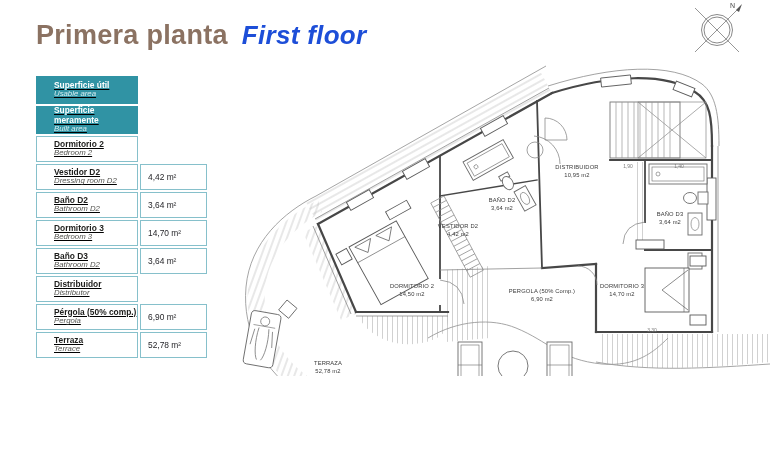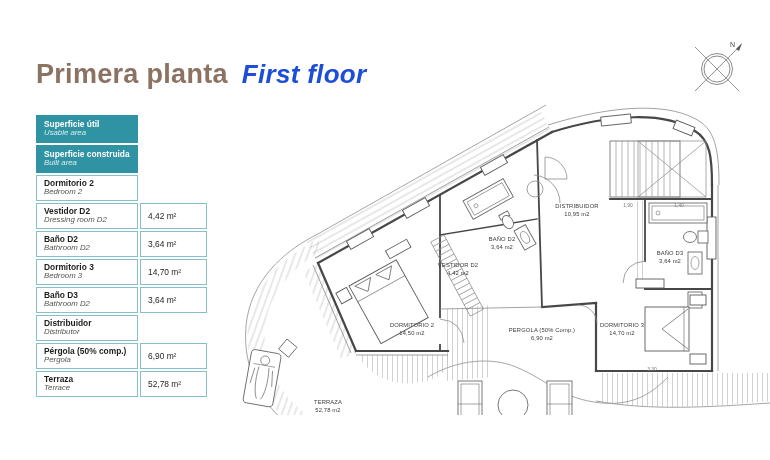--- a/index.html
+++ b/index.html
@@ -1,27 +1,27 @@
 <!DOCTYPE html>
 <html><head>
 <meta charset="utf-8">
 <style>
   html,body{margin:0;padding:0;background:#fff;}
   .page{position:relative;width:770px;height:376px;background:#ffffff;overflow:hidden;
-        font-family:"Liberation Sans",sans-serif;margin-top:39px;}
+        font-family:"Liberation Sans",sans-serif;}
   
   .hdr{position:absolute;left:36px;top:20px;display:flex;align-items:baseline;gap:14px;white-space:nowrap;}
   .t-es{font-size:27px;font-weight:700;color:#8b7262;letter-spacing:.3px;}
   .t-en{font-size:26px;font-weight:700;font-style:italic;color:#1d4ed8;letter-spacing:.3px;}
   
   .area-table{position:absolute;left:36px;top:76px;width:171px;display:flex;flex-direction:column;gap:2px;}
   .arow{display:flex;gap:2px;height:26px;}
   .arow.hrow{height:28px;}
   .cell{box-sizing:border-box;border:1px solid #86c0cb;background:#fff;display:flex;flex-direction:column;justify-content:center;}
-  .cell-name{width:102px;padding-left:7px;}
+  .cell-name{width:102px;padding-left:17px;text-decoration:underline;}
   .cell-val{flex:1;justify-content:center;padding-left:7px;font-size:8.4px;color:#26262a;}
   .nm-es{font-size:8.4px;font-weight:700;color:#1d1d1b;line-height:1.15;}
   .nm-en{font-size:7.8px;font-style:italic;color:#53534f;line-height:1.15;}
   .hrow .cell-name{background:#3093a4;border-color:#3093a4;}
   .hrow .nm-es{color:#ffffff;}
   .hrow .nm-en{color:#d9edf0;}
   .hrow .cell-val{background:#dbe8ed;border-color:#dbe8ed;color:#14333e;}
   
   #plan{position:absolute;left:0;top:0;}
   #plan-labels{position:absolute;left:0;top:0;width:770px;height:460px;pointer-events:none;}
@@ -44,21 +44,21 @@
   <div class="area-table">
     <div class="arow hrow">
       <div class="cell cell-name">
         <div class="nm-es">Superficie útil</div>
         <div class="nm-en">Usable area</div>
       </div>
     </div>
 
     <div class="arow hrow">
       <div class="cell cell-name">
-        <div class="nm-es">Superficie construida</div>
+        <div class="nm-es">Superficie meramente</div>
         <div class="nm-en">Built area</div>
       </div>
     </div>
 
     <div class="arow">
       <div class="cell cell-name">
         <div class="nm-es">Dormitorio 2</div>
         <div class="nm-en">Bedroom 2</div>
       </div>
     </div>

